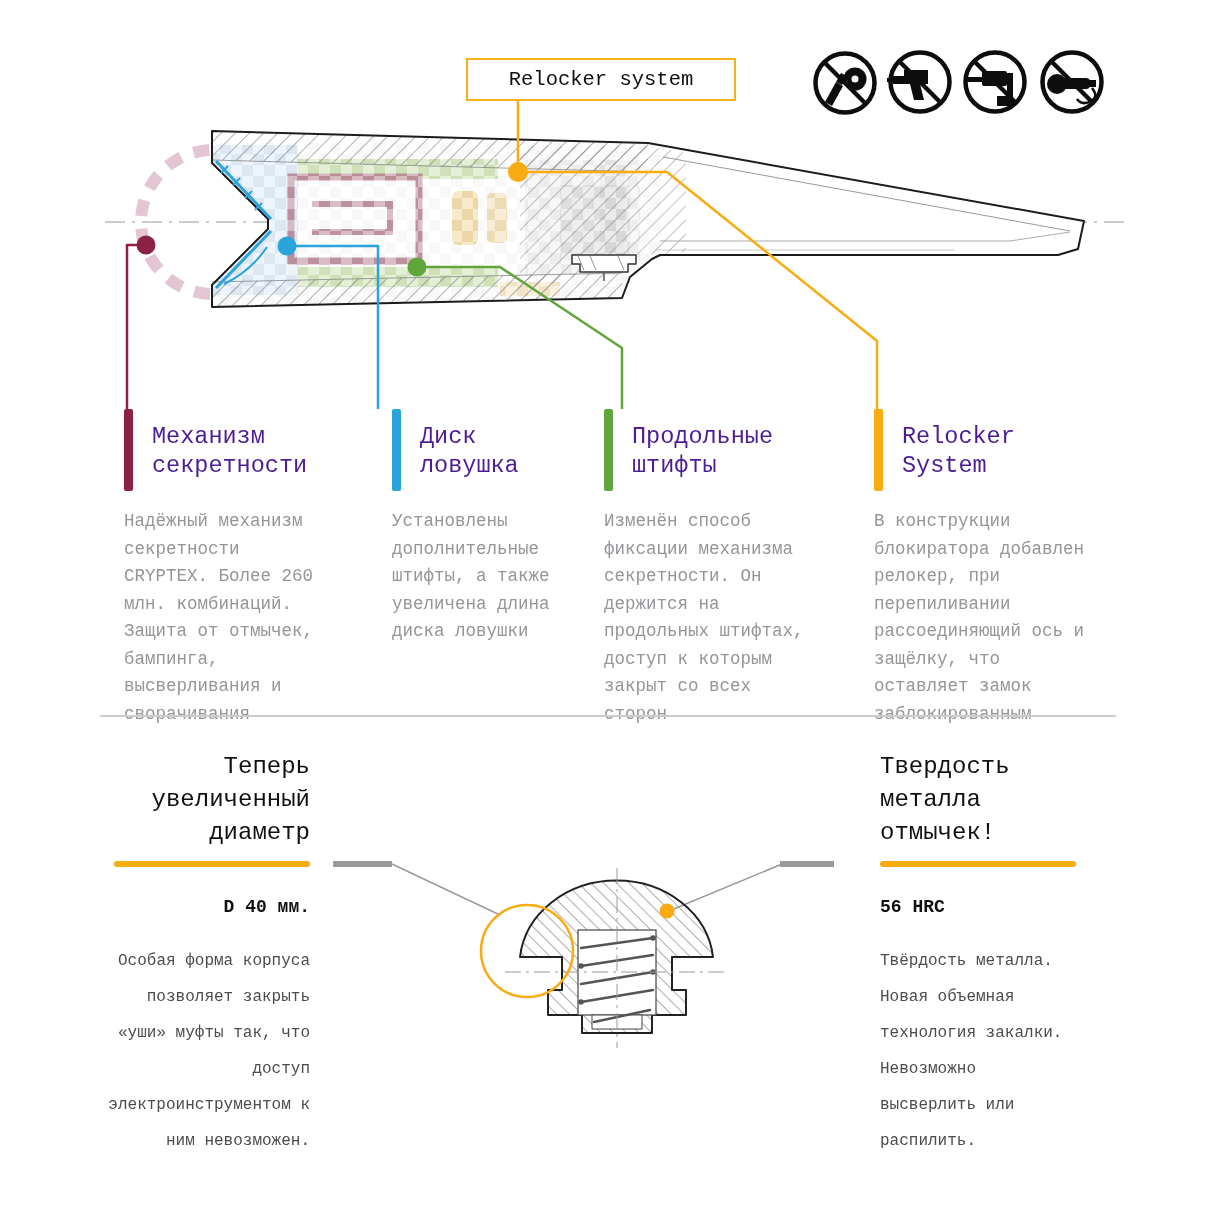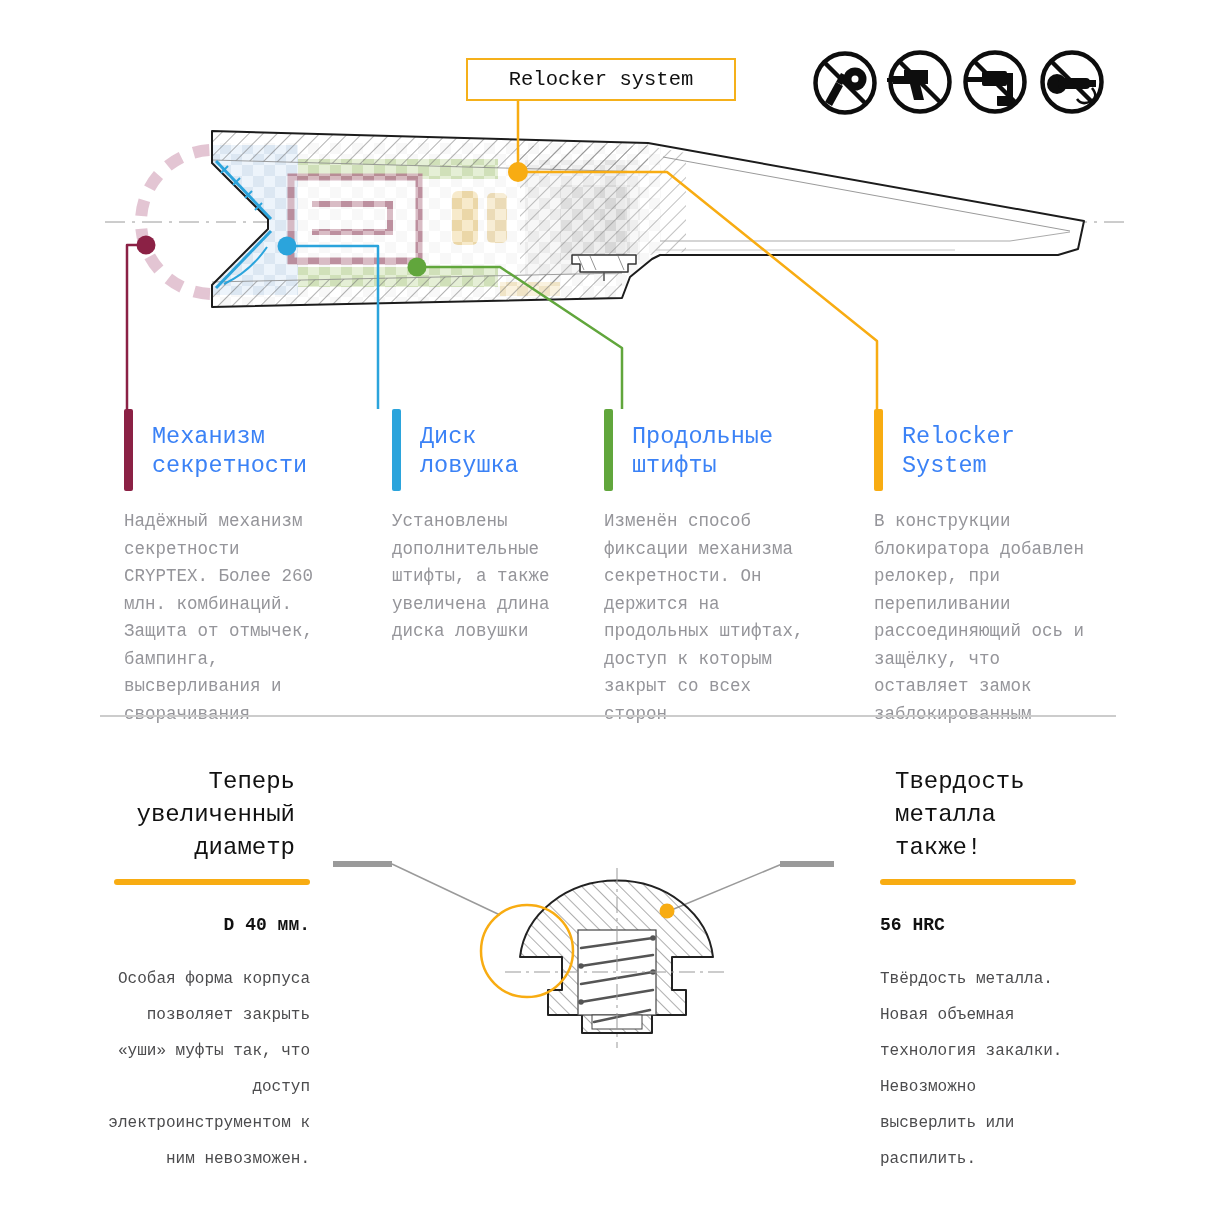--- a/index.html
+++ b/index.html
@@ -6,31 +6,31 @@
   #page{position:relative;width:1217px;height:1217px;background:#fff;overflow:hidden;
         font-family:Liberation Mono, monospace;}
   #diagram-svg{position:absolute;left:0;top:0;}
   .relocker-box{position:absolute;left:466px;top:58px;width:270px;height:43px;
         border:2.5px solid #F5B01A;background:#fff;box-sizing:border-box;
         display:flex;align-items:center;justify-content:center;
         font-size:20.5px;color:#111;}
   .col{position:absolute;top:409px;}
   .col .bar{position:absolute;left:0;top:0;width:9px;height:82px;border-radius:2px;}
   .col-title{margin:13px 0 0 28px;font-size:23.5px;line-height:29px;font-weight:400;
-        color:#3b82f6;white-space:pre-line;}
+        color:#4c1d95;white-space:pre-line;}
   .col-body{margin:28px 0 0 0;font-size:17.5px;line-height:27.5px;color:#95959A;}
   #col-1{left:124px;width:196px;} #col-1 .bar{background:#8B2145;}
   #col-2{left:392px;width:200px;} #col-2 .bar{background:#2BA4DC;}
   #col-3{left:604px;width:212px;} #col-3 .bar{background:#61A63C;}
   #col-4{left:874px;width:218px;} #col-4 .bar{background:#F8AC12;}
   .divider{position:absolute;left:100px;top:715px;width:1016px;height:2px;background:#ccc;}
   .feature{position:absolute;top:750px;}
   #feature-left{left:105px;width:205px;text-align:right;}
   #feature-right{left:880px;width:195px;text-align:left;}
-  .feature-title{margin:15px;font-size:24px;line-height:33px;font-weight:400;color:#111;
+  .feature-title{margin:0;font-size:24px;line-height:33px;font-weight:400;color:#111;
         white-space:pre-line;}
   .feature-rule{height:6px;border-radius:3px;background:#F8AC12;width:196px;margin-top:12px;}
   #feature-left .feature-rule{margin-left:auto;}
   .feature-value{margin-top:30px;font-size:18px;font-weight:bold;color:#111;}
   .feature-body{margin-top:26px;font-size:16px;line-height:36px;color:#4C4C4E;}
 </style>
 </head>
 <body>
 
 <div id="page">
@@ -212,19 +212,19 @@
 увеличенный
 диаметр</h2>
     <div class="feature-rule"></div>
     <div class="feature-value">D 40 мм.</div>
     <p class="feature-body">Особая форма корпуса позволяет закрыть «уши» муфты так, что доступ электроинструментом к ним невозможен.</p>
   </div>
 
   <div class="feature" id="feature-right">
     <h2 class="feature-title">Твердость
 металла
-также!</h2>
+отмычек!</h2>
     <div class="feature-rule"></div>
     <div class="feature-value">56 HRC</div>
     <p class="feature-body">Твёрдость металла. Новая объемная технология закалки. Невозможно высверлить или распилить.</p>
   </div>
 
 </div>
 
 </body></html>

